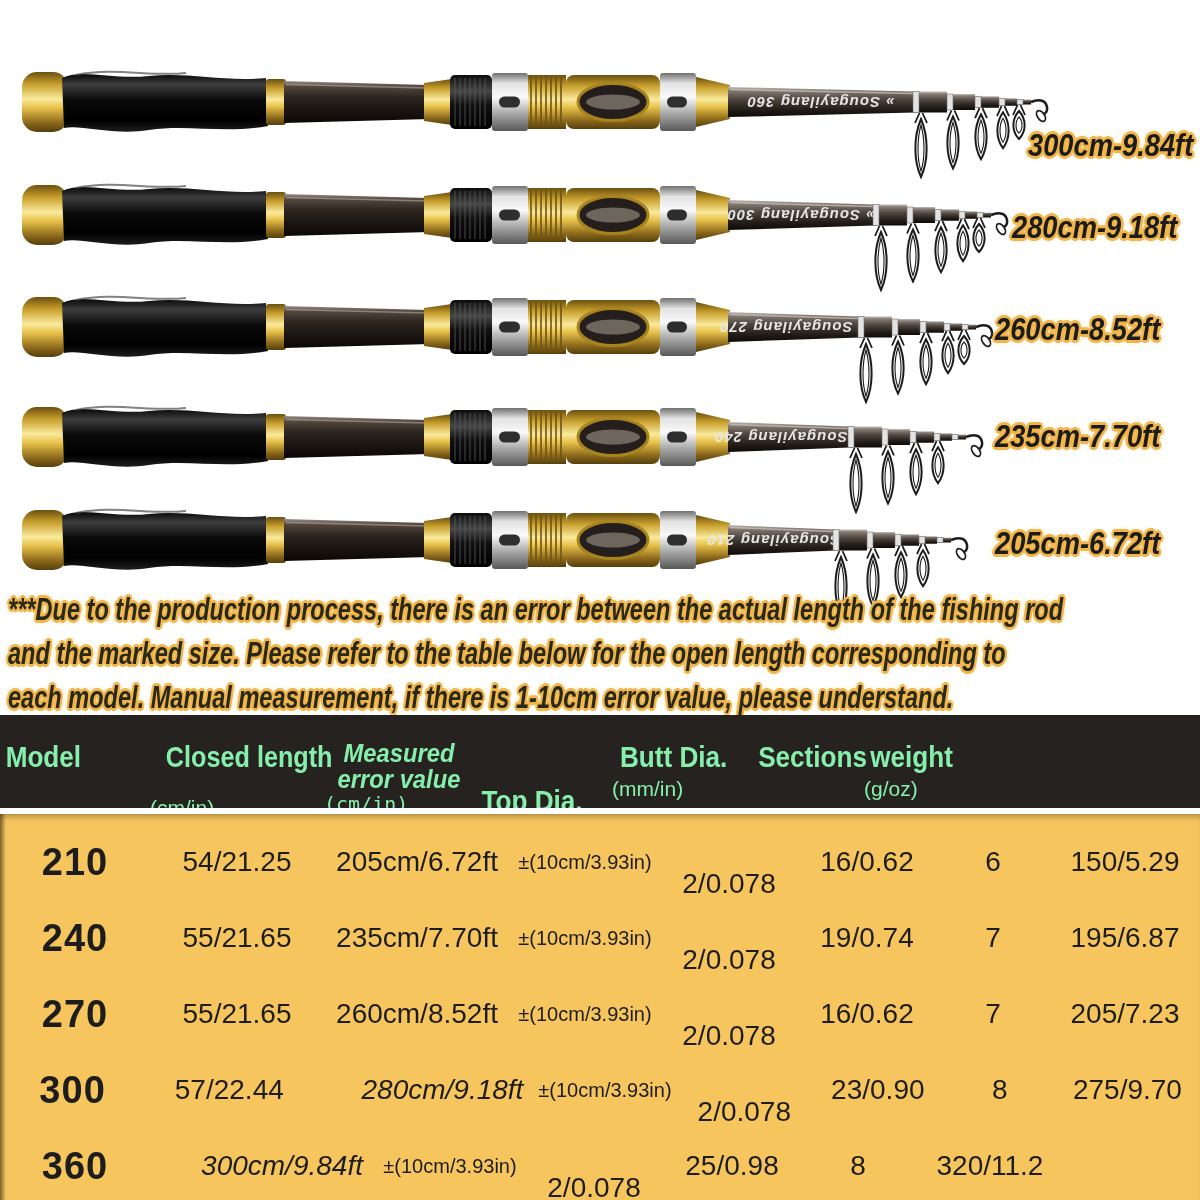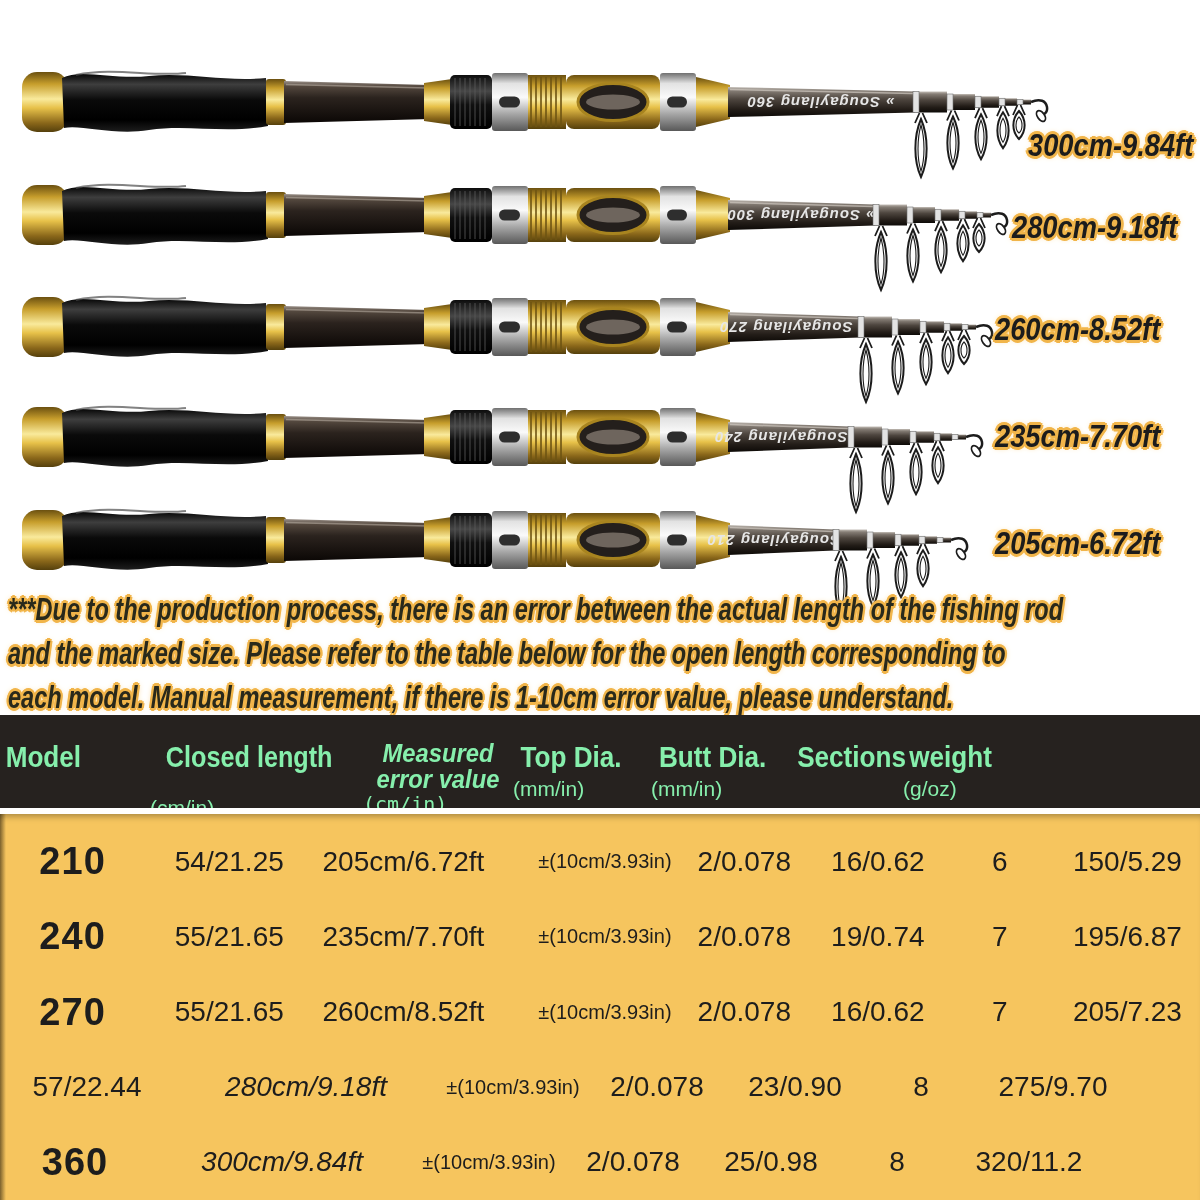--- a/index.html
+++ b/index.html
@@ -40,22 +40,22 @@
 
   
   #spec-body{position:absolute;left:0;top:808px;width:1200px;height:392px;background:#fff;}
   #spec-rows{position:absolute;left:0;top:6px;width:1200px;height:386px;background:#f6c55e;
     display:flex;flex-direction:column;padding-top:10px;box-sizing:border-box;
     box-shadow:inset 0 7px 7px -5px rgba(0,0,0,.35);}
   #spec-rows::before{content:"";position:absolute;left:0;top:0;bottom:0;width:6px;
     background:linear-gradient(to right, rgba(28,20,6,.55), rgba(28,20,6,0));}
   .trow{flex:1;display:flex;align-items:center;}
   .cell{text-align:center;color:#1d1d1d;white-space:nowrap;box-sizing:border-box;}
-  .c0{width:12.5%;} .c1{width:14.5%;gap:19px;} .c2{width:15.5%;} .c3{width:12.5%;margin-left:39px;}
-  .c4{width:11.5%;} .c5{width:11.5%;} .c6{width:9.5%;} .c7{width:12.5%;}
+  .c0{width:12.5%;} .c1{width:14.5%;gap:19px;} .c2{width:15.5%;} .c3{width:12.5%;}
+  .c4{width:11.5%;margin-top:44px;} .c5{width:11.5%;} .c6{width:9.5%;} .c7{width:12.5%;}
   .t-model{font-size:38px;font-weight:bold;letter-spacing:1px;}
   .t-num{font-size:28px;}
   .t-err{font-size:20px;}
   .t-open.ital{font-style:italic;margin-left:39px;}
 </style>
 </head>
 <body>
 
 <div id="stage">
   <div id="rods-layer">
@@ -662,20 +662,21 @@
           <div class="cell c0 t-model">270</div>
           <div class="cell c1 t-num">55/21.65</div>
           <div class="cell c2 t-num t-open">260cm/8.52ft</div>
           <div class="cell c3 t-err">±(10cm/3.93in)</div>
           <div class="cell c4 t-num">2/0.078</div>
           <div class="cell c5 t-num">16/0.62</div>
           <div class="cell c6 t-num">7</div>
           <div class="cell c7 t-num">205/7.23</div>
         </div>
         <div class="trow">
+          <div class="cell c0 t-model">300</div>
           <div class="cell c1 t-num">57/22.44</div>
           <div class="cell c2 t-num t-open ital">280cm/9.18ft</div>
           <div class="cell c3 t-err">±(10cm/3.93in)</div>
           <div class="cell c4 t-num">2/0.078</div>
           <div class="cell c5 t-num">23/0.90</div>
           <div class="cell c6 t-num">8</div>
           <div class="cell c7 t-num">275/9.70</div>
         </div>
         <div class="trow">
           <div class="cell c0 t-model">360</div>

